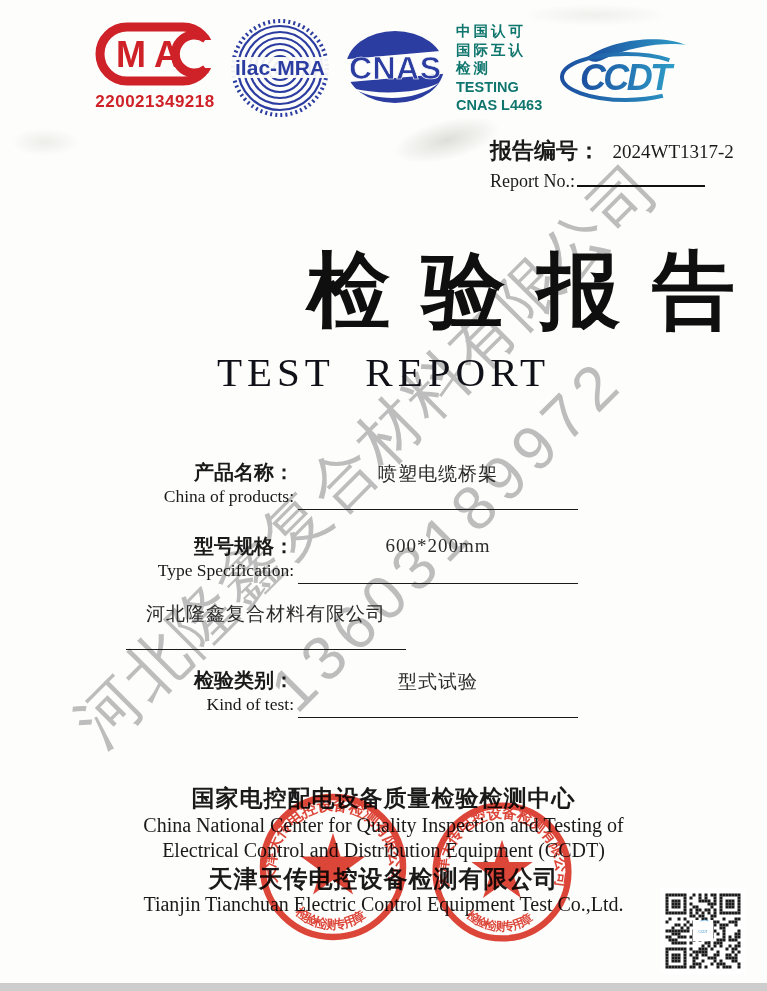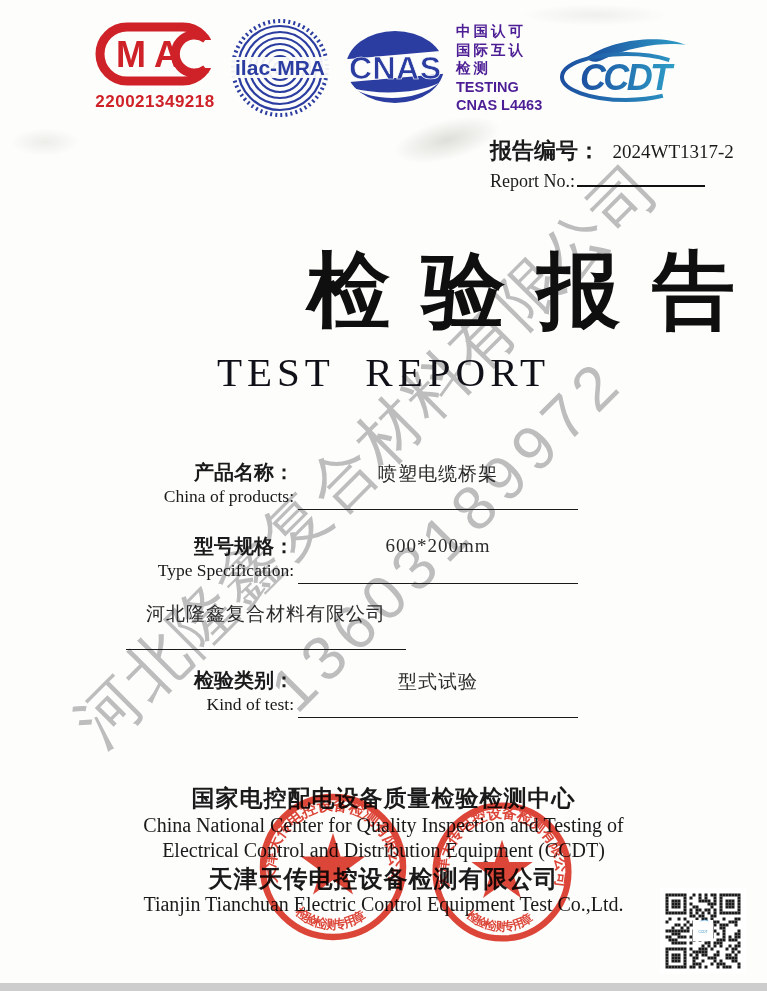--- a/index.html
+++ b/index.html
@@ -14,21 +14,21 @@
     left:404px;top:492px;width:880px;text-align:center;
     transform:translate(-50%,-50%) rotate(-45deg);
     color:#bdbdbd;z-index:1;pointer-events:none;white-space:nowrap;
   }
   #watermark .wm1{font-size:64px;letter-spacing:2px;font-weight:500;}
   #watermark .wm2{font-size:62px;letter-spacing:8px;margin-top:34px;font-weight:500;}
   
   .logo{z-index:2;}
   #cma-number{left:94px;top:92px;width:122px;text-align:center;
     font-weight:bold;font-size:17px;color:#cf2128;z-index:2;letter-spacing:0.5px;}
-  #accred{left:456px;top:22px;z-index:2;color:#4c1d95;font-weight:bold;line-height:18.5px;font-size:14.5px;}
+  #accred{left:456px;top:22px;z-index:2;color:#0f766e;font-weight:bold;line-height:18.5px;font-size:14.5px;}
   #accred .cnl{letter-spacing:3px;}
   
   #reportno{left:490px;top:136px;z-index:2;}
   #reportno .cn{font-weight:bold;font-size:22px;display:inline-block;}
   #reportno .val{font-family:Liberation Serif, serif;font-size:19px;display:inline-block;margin-left:8px;}
   #reportno .en{font-family:"Liberation Serif",serif;font-size:18px;margin-top:3px;}
   #reportno .uline{display:inline-block;width:128px;border-bottom:2.5px solid #111;height:16px;margin-left:2px;}
   
   #title-cn{left:0;right:0;top:236px;text-align:right;z-index:2;
     font-size:83px;font-weight:bold;letter-spacing:32px;padding-left:36px;color:#0f0f0f;}

